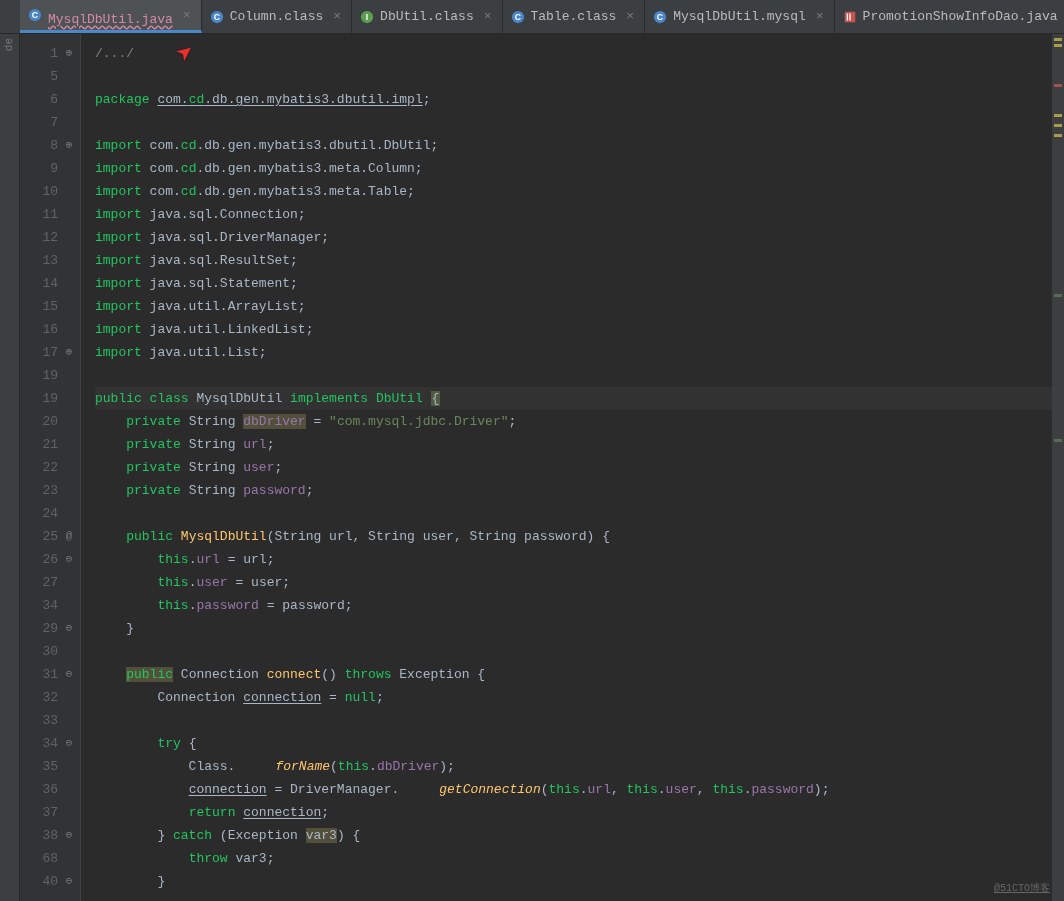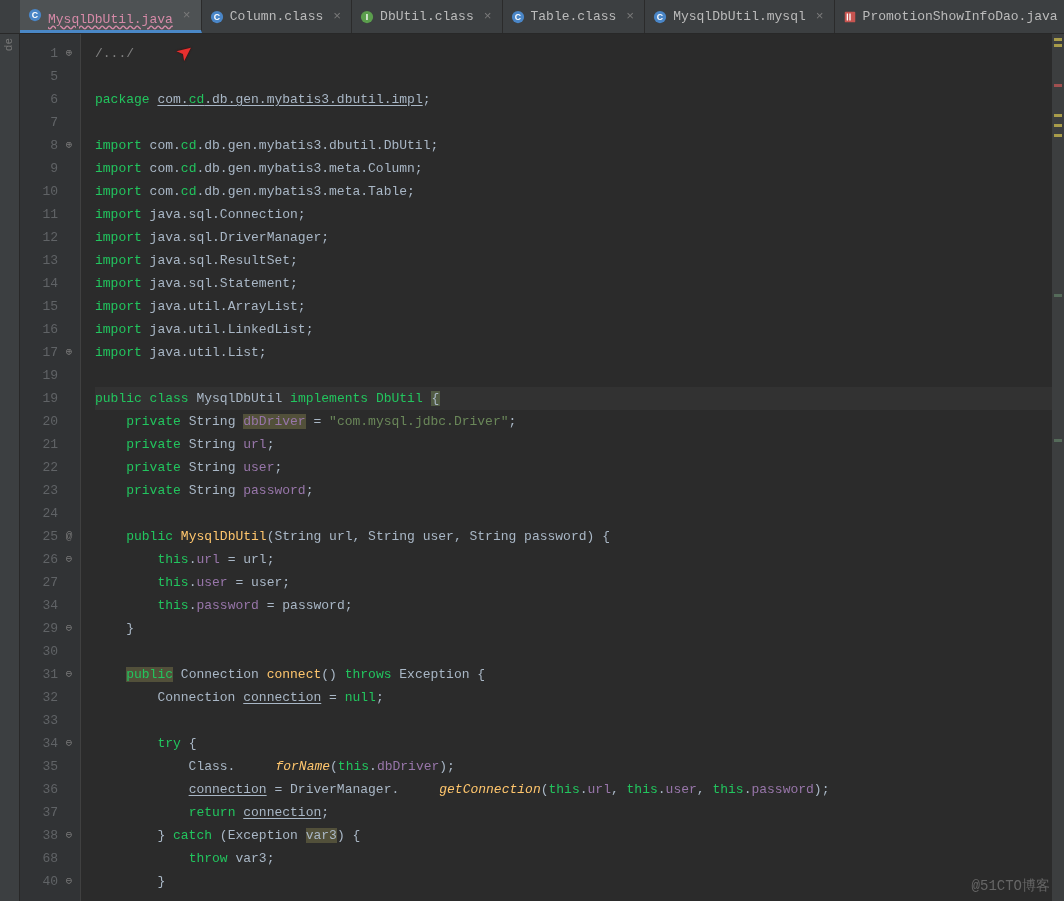--- a/index.html
+++ b/index.html
@@ -123,21 +123,22 @@
 }
 .mark { position: absolute; right: 2px; width: 8px; height: 3px; }
 .mark.warn { background: #a89c4a; }
 .mark.err  { background: #a05050; }
 .mark.sel  { background: #556b5a; }
 .footer-tag {
   position: absolute;
   bottom: 6px;
   right: 14px;
   color: #666;
-  font-size: 14px;
+  font-size: 10px;
+  text-decoration: underline;
 }
 
 svg.cicon { width: 14px; height: 14px; }
 </style>
 </head>
 <body>
 
 <div class="tab-bar">
     <div class="tab active">
       <span class="tab-icon">

